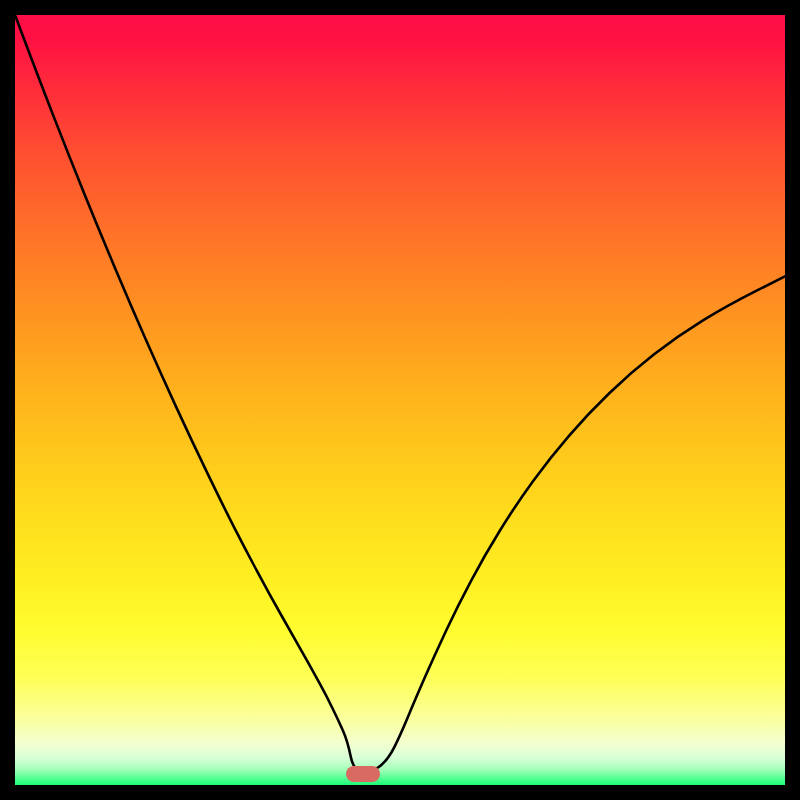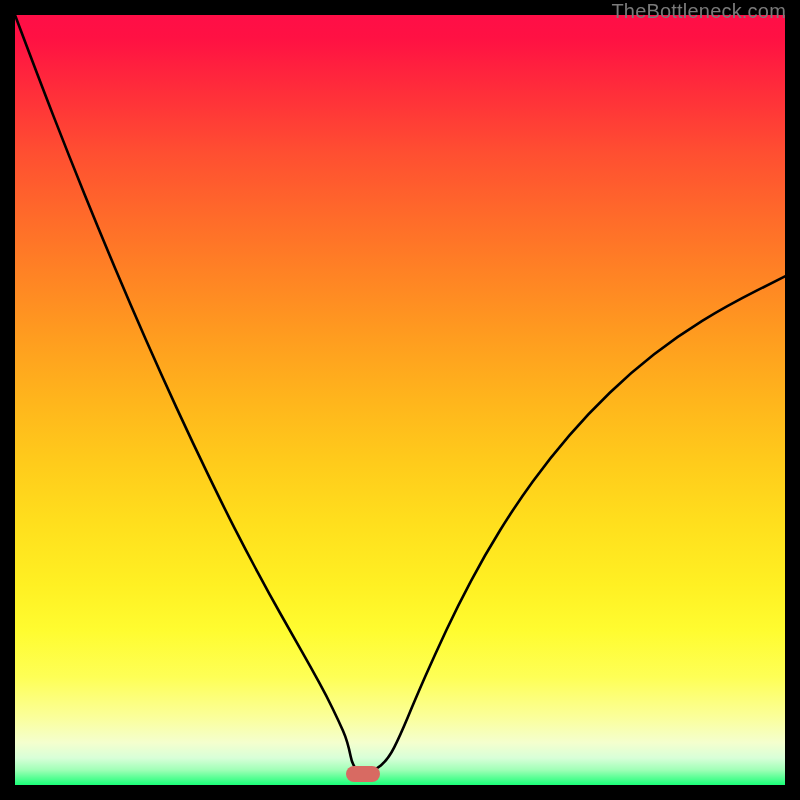--- a/index.html
+++ b/index.html
@@ -74,14 +74,13 @@
 </head>
 <body>
 
 <div class="stage">
   <div class="plot">
     <svg class="curve" viewBox="0 0 770 770" preserveAspectRatio="none">
       <path fill="none" stroke="#000" stroke-width="2.6" stroke-linecap="round" stroke-linejoin="round" d="M 0.0 0.0 Q 23.1 61.5 38.5 101.1 Q 53.9 140.6 69.3 178.7 Q 84.7 216.7 100.1 253.2 Q 115.5 289.7 130.9 324.7 Q 146.3 359.6 161.7 393.1 Q 177.1 426.5 192.5 458.4 Q 207.9 490.3 219.4 512.9 Q 231.0 535.6 242.6 557.1 Q 254.1 578.7 265.6 599.0 Q 277.2 619.4 286.8 636.3 Q 296.4 653.2 304.1 667.4 Q 311.9 681.6 317.6 693.5 Q 323.4 705.4 328.0 715.8 Q 332.6 726.2 335.7 741.6 Q 338.8 756.9 348.4 756.9 Q 358.1 756.9 365.8 750.4 Q 373.4 743.9 379.2 732.3 Q 385.0 720.8 392.7 702.4 Q 400.4 683.9 410.0 662.0 Q 419.7 640.1 431.2 615.5 Q 442.7 590.9 456.2 565.6 Q 469.7 540.2 485.1 515.3 Q 500.5 490.3 517.8 466.5 Q 535.1 442.6 554.4 420.3 Q 573.6 398.1 594.8 377.7 Q 616.0 357.3 639.1 339.3 Q 662.2 321.2 687.2 305.8 Q 712.3 290.5 741.1 275.9 T 770.0 261.3"></path>
     </svg>
     <div class="marker" style="left: 348.04px; top: 759.22px;"></div>
   </div>
-  <div class="watermark">TheBottleneck.com</div>
 </div>
 
 </body></html>

